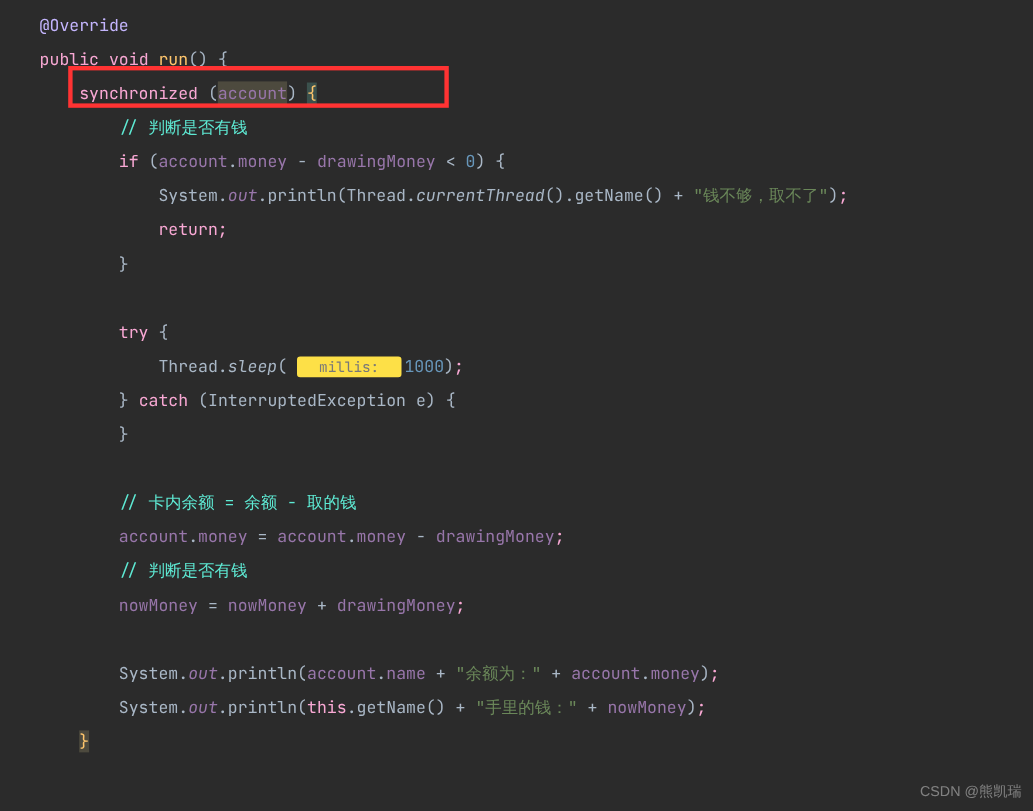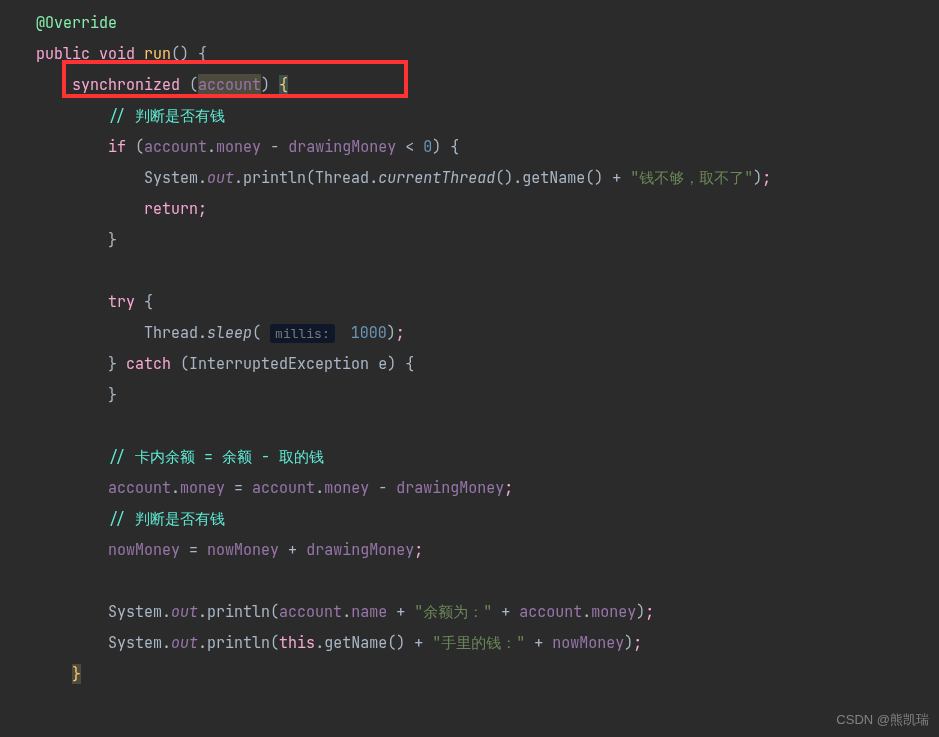--- a/index.html
+++ b/index.html
@@ -14,38 +14,38 @@
     position: relative;
   }
   .code-area {
     padding: 8px 0 0 0;
     line-height: 31px;
   }
   .line {
     white-space: pre;
     padding-left: 36px;
   }
-  .annotation { color: #86efac; }
+  .annotation { color: #c4b5fd; }
   .keyword { color: #f9a8d4; }
   .method-decl { color: #ffc66d; text-decoration: underline; }
   .paren { color: #a9b7c6; }
   .comment { color: #5eead4; }
   .field { color: #9876aa; text-align: right; }
   .number { color: #6897bb; }
   .string { color: #6a8759; }
   .static-field { color: #9876aa; font-style: italic; }
   .static-method { color: #a9b7c6; font-style: italic; }
   .param-hint {
-    background: #0f172a;
+    background: #fde047;
     color: #787878;
-    padding: 1px 5px;
+    padding: 1px 20px;
     border-radius: 3px;
     font-style: normal;
     font-size: 13px;
-    margin-right: 16px;
+    margin-right: 3px;
   }
   .highlight-bg {
     background: #4d4a3e;
     padding: 1px 0;
   }
   .red-box {
     position: absolute;
     border: 4px solid #ff3333;
     left: 62px;
     top: 60px;

